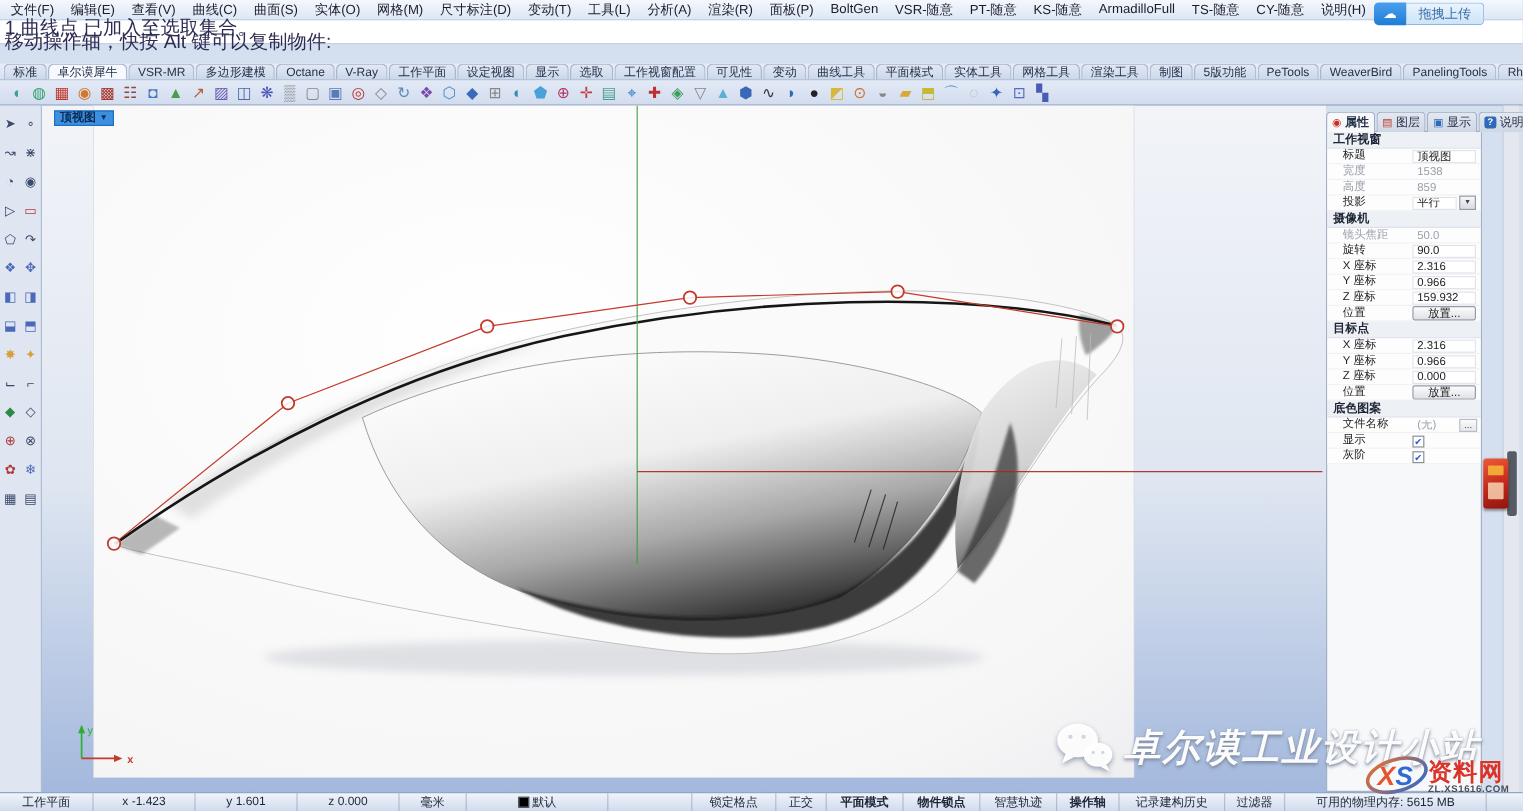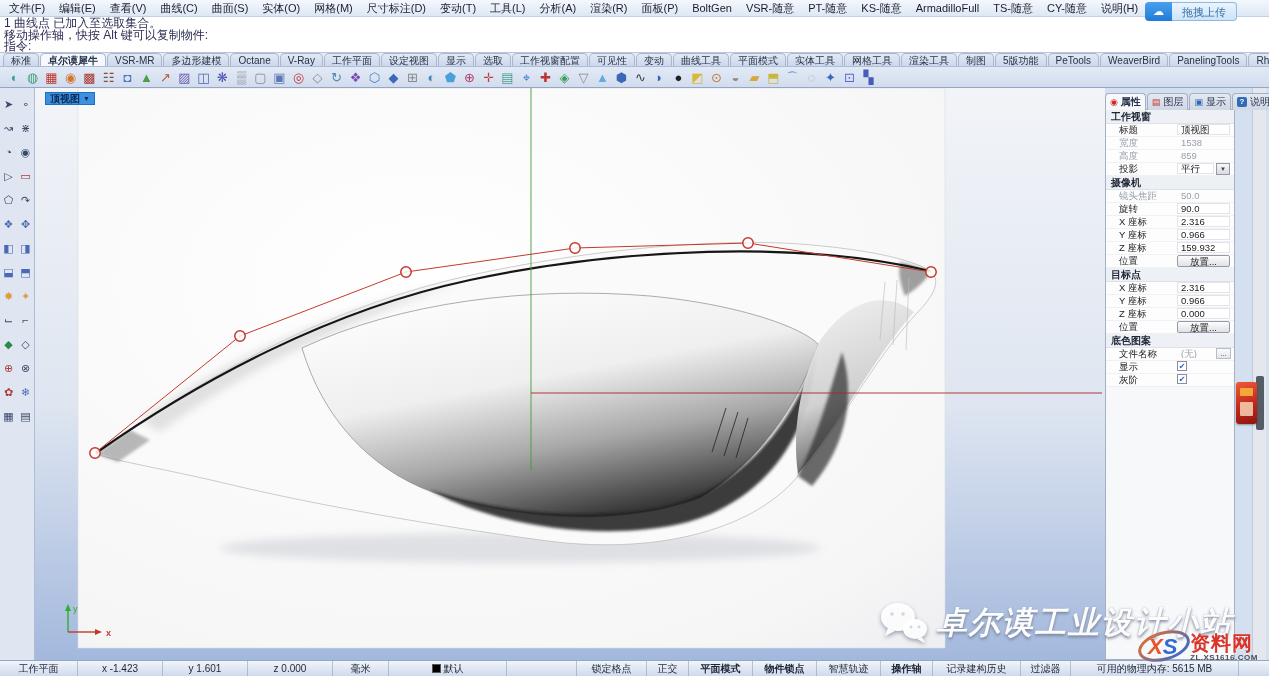--- a/index.html
+++ b/index.html
@@ -9,29 +9,29 @@
   #menubar{position:absolute;left:0;top:0;width:1269px;height:17px;display:flex;align-items:center;
     background:linear-gradient(#f4f8fd,#dde7f5);border-bottom:1px solid #c3cfe2;padding-left:2px;}
   .menu-item{padding:16px 7px;font-size:11px;color:#1c1c2e;white-space:nowrap;cursor:default;}
   
   #upload-pill{position:absolute;right:32px;top:2px;height:19px;display:flex;align-items:center;z-index:60;}
   #upload-icon{width:27px;height:19px;background:linear-gradient(#4aa0ee,#1f7cd6);border-radius:4px 0 0 4px;color:#fff;
     font-size:11px;display:flex;align-items:center;justify-content:center;}
   #upload-label{height:19px;line-height:18px;padding:0 10px;background:linear-gradient(#eaf4fd,#cde4f8);
     border:1px solid #8db9e4;border-left:none;border-radius:0 4px 4px 0;color:#3a6fa8;font-size:11px;}
   
-  #cmdbox{position:absolute;left:0;top:17px;width:1269px;height:36px;background:#ffffff;border-bottom:1px solid #b9c6da;
-    padding:1px 4px;line-height:11.5px;font-size:12px;color:#2c2c54;}
+  #cmdbox{position:absolute;left:0;top:17px;width:1269px;height:20px;background:#ffffff;border-bottom:1px solid #b9c6da;
+    padding:1px 4px;line-height:11.5px;font-size:16px;color:#2c2c54;}
   #cmdprompt{color:#2c2c54;}
   
   #tabbar{position:absolute;left:0;top:53px;width:1269px;height:14px;background:linear-gradient(#e8eef8,#d6e0f0);
     display:flex;align-items:flex-end;padding-left:3px;border-bottom:1px solid #aebdd6;}
   .tab{font-size:10px;color:#26324a;padding:1px 7px 0 7px;margin-right:1px;white-space:nowrap;
     background:linear-gradient(#e2e9f4,#ccd7ea);border:1px solid #a8b6cf;border-bottom:none;border-radius:5px 5px 0 0;height:13px;line-height:12px;}
-  .tab.active{background:#f6f9fd;font-weight:bold;}
+  .tab.active{background:#f6f9fd;font-weight:normal;}
   
   #iconbar{position:absolute;left:0;top:67px;width:1269px;height:21px;background:linear-gradient(#e3eaf6,#d2dcee);
     border-bottom:1px solid #93a6c4;display:flex;align-items:center;padding-left:4px;overflow:hidden;}
   .ticon{width:19px;text-align:center;font-size:13px;line-height:19px;cursor:default;}
   
   #lefttoolbar{position:absolute;left:0;top:88px;width:35px;height:572px;background:#dfe6f2;border-right:1px solid #aebcd4;
     display:grid;grid-template-columns:17px 17px;grid-auto-rows:24px;justify-items:center;align-items:center;padding-top:4px;}
   .licon{font-size:11px;line-height:14px;}
   
   #viewport{position:absolute;left:35px;top:88px;width:1070px;height:572px;}
@@ -42,21 +42,21 @@
   
   #panel-tabs{position:absolute;left:1105px;top:90px;width:147px;height:20px;display:flex;align-items:flex-end;background:transparent;z-index:4;}
   .ptab{display:flex;align-items:center;gap:3px;padding:1px 4px;font-size:10px;height:17px;white-space:nowrap;
     background:linear-gradient(#e4e9f1,#cfd7e4);border:1px solid #a4b0c4;border-bottom:none;border-radius:4px 4px 0 0;margin-right:1px;color:#26324a;}
   .ptab.active{background:#f7f8fa;font-weight:bold;}
   .ptab-icon{font-size:9px;}
   .help-badge{display:inline-block;width:10px;height:10px;border-radius:2px;background:#2f6ab8;color:#fff;font-size:8px;
     line-height:10px;text-align:center;font-weight:bold;}
   #panel-body{position:absolute;left:1105px;top:109px;width:130px;height:551px;background:#f7f8fa;border:1px solid #a4b0c4;z-index:3;overflow:hidden;}
   .psec{height:14px;line-height:14px;background:#edf0f5;font-weight:bold;font-size:10px;color:#1e2636;padding-left:5px;border-bottom:1px solid #dde2ea;}
-  .prow{display:flex;align-items:flex-start;height:13px;padding-left:13px;padding-right:2px;background:#fdfdfe;border-bottom:1px solid #f0f1f4;}
+  .prow{display:flex;align-items:flex-end;height:13px;padding-left:13px;padding-right:2px;background:#fdfdfe;border-bottom:1px solid #f0f1f4;}
   .plab{width:58px;font-size:9.5px;color:#222;white-space:nowrap;overflow:hidden;}
   .plab.dis{color:#9aa0aa;}
   .pval{flex:1;font-size:9.5px;color:#1c1c1c;background:#fff;border:1px solid #e2e4ea;height:11px;line-height:10px;padding-left:3px;margin-right:2px;white-space:nowrap;overflow:hidden;}
   .pval.dis{color:#9aa0aa;background:transparent;border-color:transparent;}
   .pbtn{flex:1;text-align:center;background:linear-gradient(#fdfdfd,#dfe1e6);border:1px solid #979aa4;border-radius:2px;
     font-size:9.5px;height:12px;line-height:11px;margin-right:2px;color:#222;}
   .dropbtn{width:14px;height:12px;border:1px solid #979aa4;background:linear-gradient(#f6f7f9,#d8dbe2);font-size:6px;
     text-align:center;line-height:11px;margin-right:2px;color:#444;}
   .dotsbtn{width:15px;height:11px;border:1px solid #b8bcc6;background:linear-gradient(#fbfbfc,#e4e6ea);font-size:8px;
     text-align:center;line-height:9px;margin-right:1px;color:#444;}
@@ -114,21 +114,20 @@
   </div>
 
 <div id="upload-pill">
   <div id="upload-icon">☁</div>
   <div id="upload-label">拖拽上传</div>
 </div>
 
 <div id="cmdbox">
   <div>1 曲线点 已加入至选取集合。</div>
   <div>移动操作轴，快按 Alt 键可以复制物件:</div>
-  <div id="cmdprompt">指令:</div>
 </div>
 
 <div id="tabbar">
     <span class="tab">标准</span>
     <span class="tab active">卓尔谟犀牛</span>
     <span class="tab">VSR-MR</span>
     <span class="tab">多边形建模</span>
     <span class="tab">Octane</span>
     <span class="tab">V-Ray</span>
     <span class="tab">工作平面</span>

